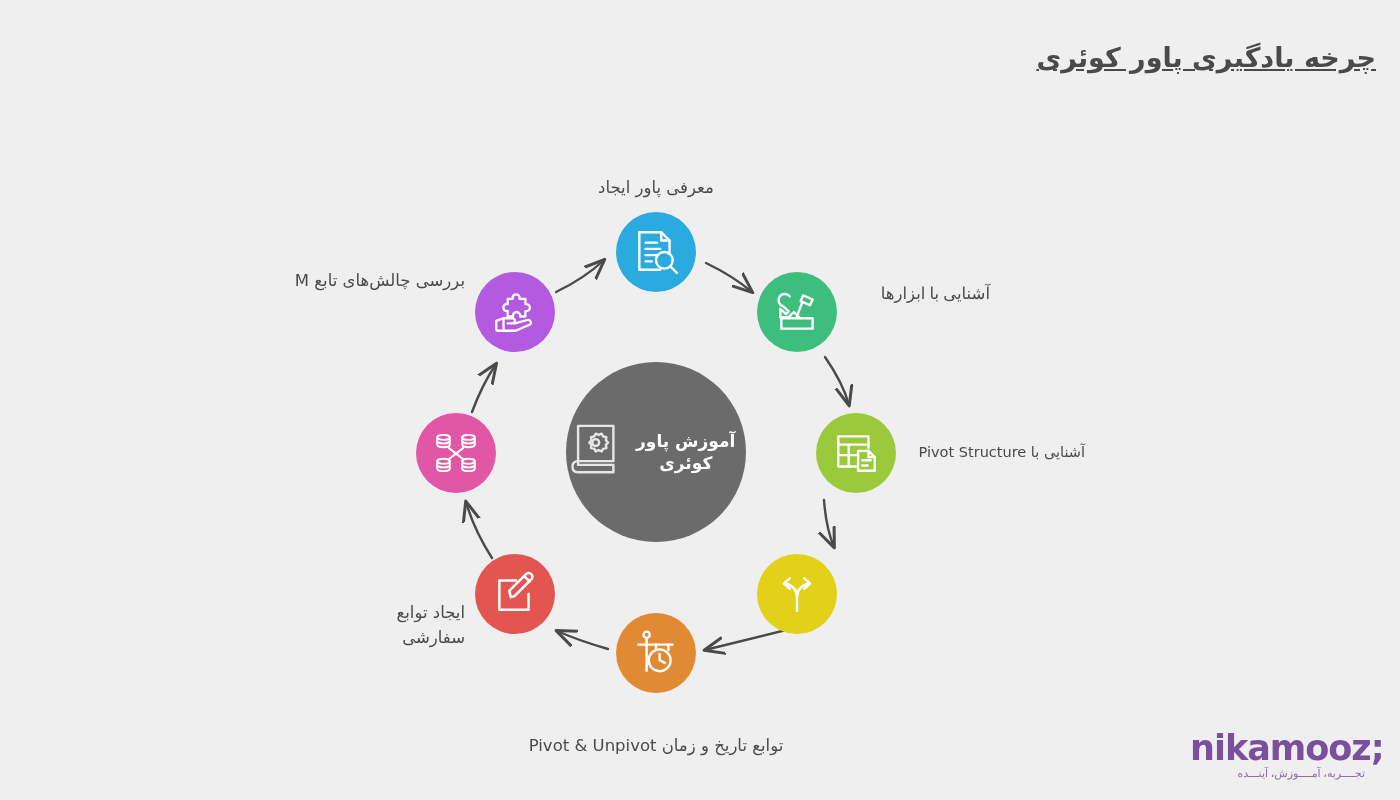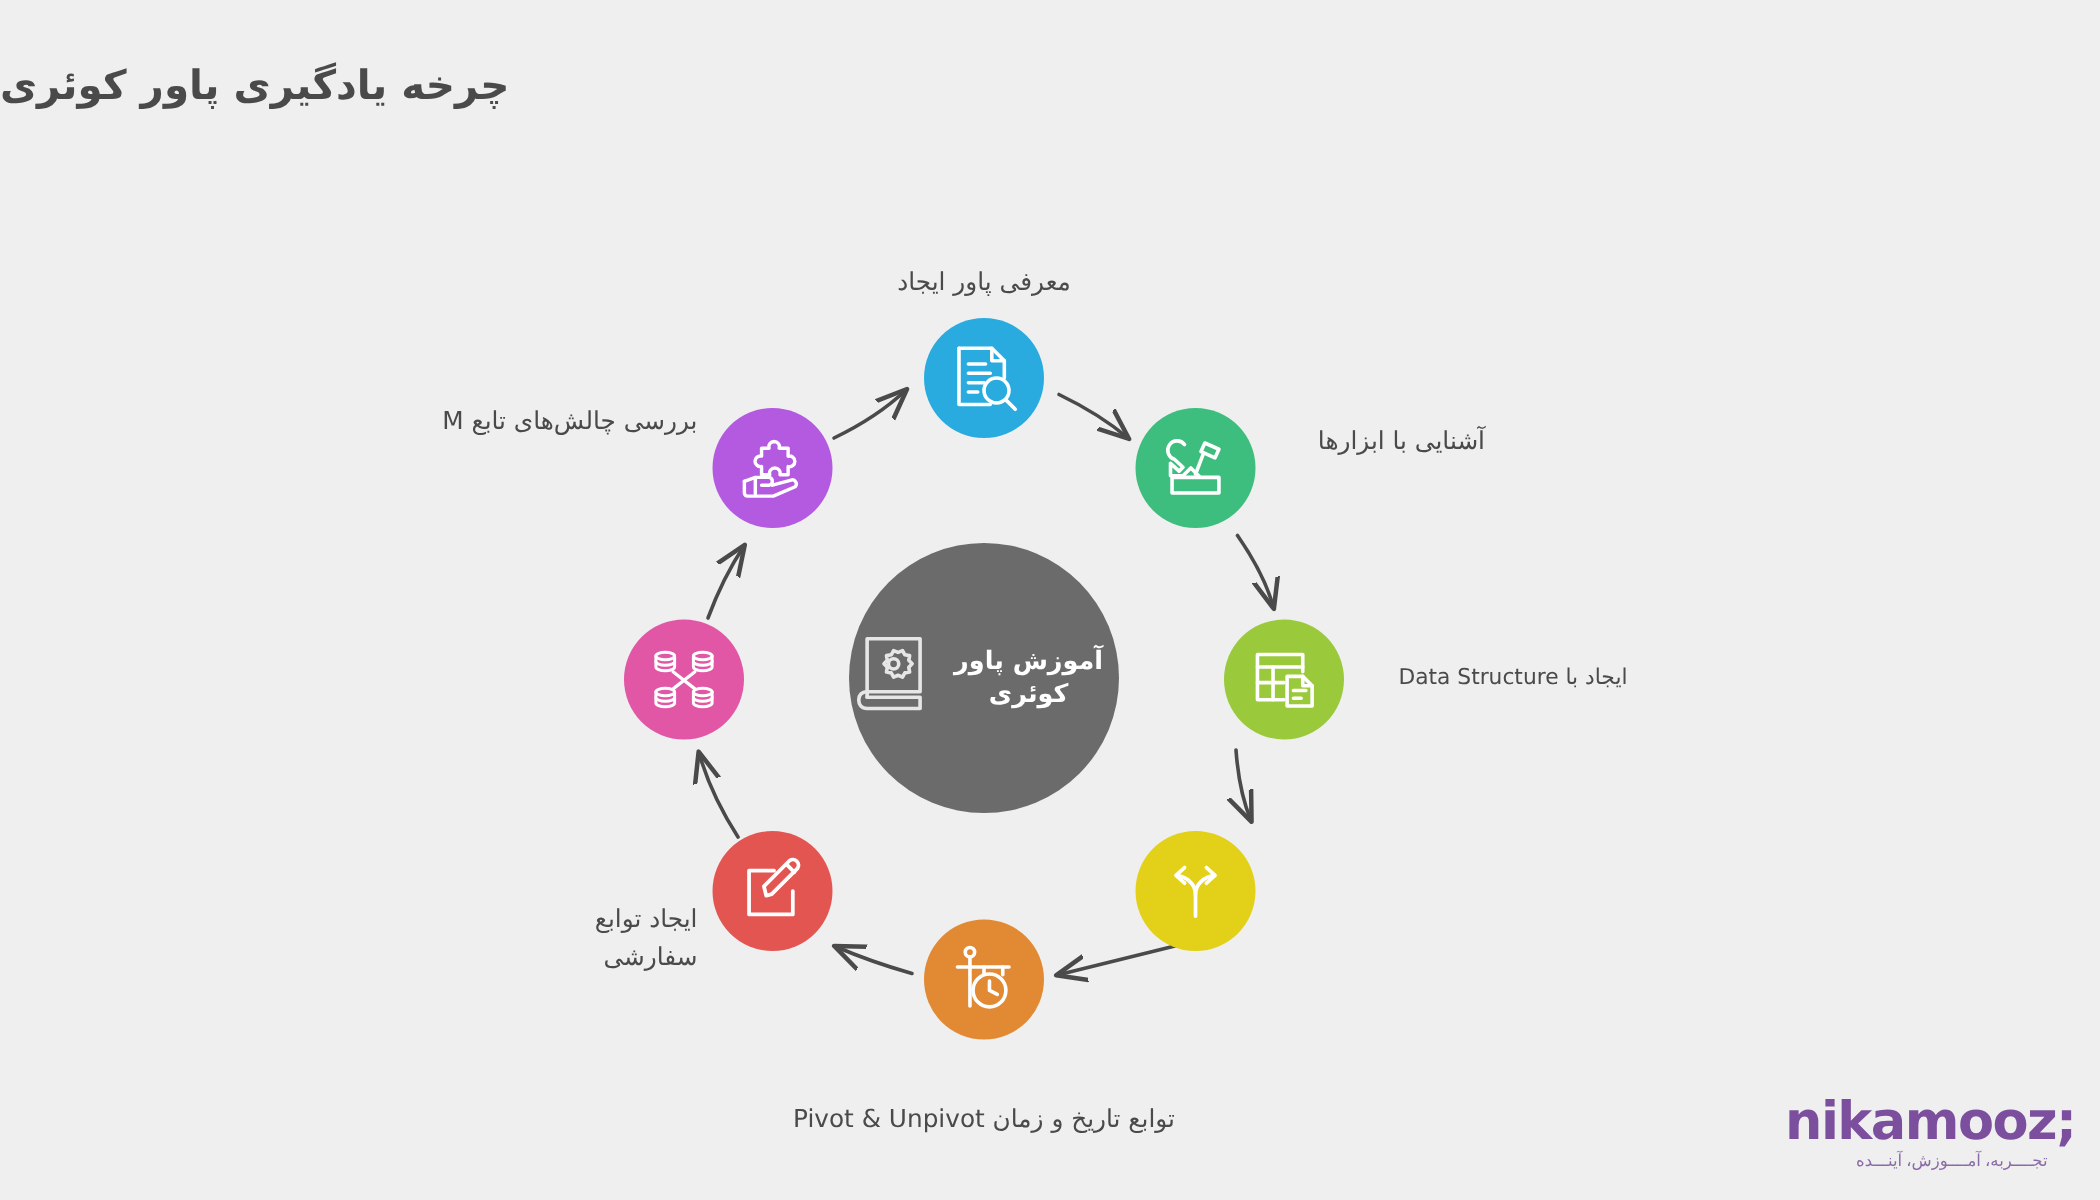--- a/index.html
+++ b/index.html
@@ -9,26 +9,27 @@
     background:#efefef;
     font-family:"DejaVu Sans","Liberation Sans",sans-serif;
     overflow:hidden;
     position:relative;
   }
   #stage{position:absolute;left:0;top:0;width:1400px;height:800px;}
 
   .page-title{
     position:absolute;
     left:0;top:42px;width:1376px;
-    text-align:left;
+    text-align:right;
     font-size:27px;
     font-weight:bold;
     color:#4a4a4a;
     direction:rtl;
     letter-spacing:0px;
+    text-decoration:underline;
   }
 
   
   .hub{
     position:absolute;
     left:566px;top:362px;
     width:180px;height:180px;
     border-radius:50%;
     background:#6b6b6b;
     display:flex;
@@ -155,36 +156,36 @@
   <div class="node" style="left:757px;top:272px;background:#3dbe7e;">
     <svg viewBox="0 0 48 48">
       <g fill="none" stroke="#fff" stroke-width="2.3" stroke-linecap="round" stroke-linejoin="round">
         <path d="M17,9 a6,6 0 1 0 -6.5,9.4 L16,23.5 l-2.5,2.5 L8,21 v8 h8 l5,-5 5.5,5.5"></path>
         <path d="M30,8 l9,4 -2.5,5.5 -9,-4 z"></path>
         <path d="M29,15 L24,28"></path>
         <rect x="9" y="30" width="30" height="10"></rect>
       </g>
     </svg>
   </div>
-  <div class="node-label lbl-right" style="left:700px;top:281px;width:290px;">آشنایی با ابزارها</div>
+  <div class="node-label lbl-right" style="left:700px;top:281px;width:290px;font-family:Liberation Serif, serif;">آشنایی با ابزارها</div>
 
   <div class="node" style="left:816px;top:413px;background:#9aca3c;">
     <svg viewBox="0 0 48 48">
       <g fill="none" stroke="#fff" stroke-width="2.3" stroke-linecap="round" stroke-linejoin="round">
         <path d="M7,8 L36,8 L36,19 M7,8 L7,37 L24,37"></path>
         <path d="M7,16 L36,16"></path>
         <path d="M7,26 L24,26"></path>
         <path d="M17,16 L17,37"></path>
         <path d="M26,22 L36,22 L42,28 L42,41 L26,41 Z"></path>
         <path d="M36,22 L36,28 L42,28"></path>
         <path d="M30,31 L38,31 M30,36 L35,36"></path>
       </g>
     </svg>
   </div>
-  <div class="node-label lbl-right" style="left:760px;top:440px;width:325px;font-size:14.5px;">ایجاد با Data Structure</div>
+  <div class="node-label lbl-right" style="left:760px;top:440px;width:325px;font-size:14.5px;">آشنایی با Pivot Structure</div>
 
   <div class="node" style="left:757px;top:554px;background:#e3d019;">
     <svg viewBox="0 0 48 48">
       <g fill="none" stroke="#fff" stroke-width="2.4" stroke-linecap="round" stroke-linejoin="round">
         <path d="M24,40 L24,26 C24,20 19,15 12,14"></path>
         <path d="M24,26 C24,20 29,15 36,14"></path>
         <path d="M17,9 L11.5,14 L17,19"></path>
         <path d="M31,9 L36.5,14 L31,19"></path>
       </g>
     </svg>

